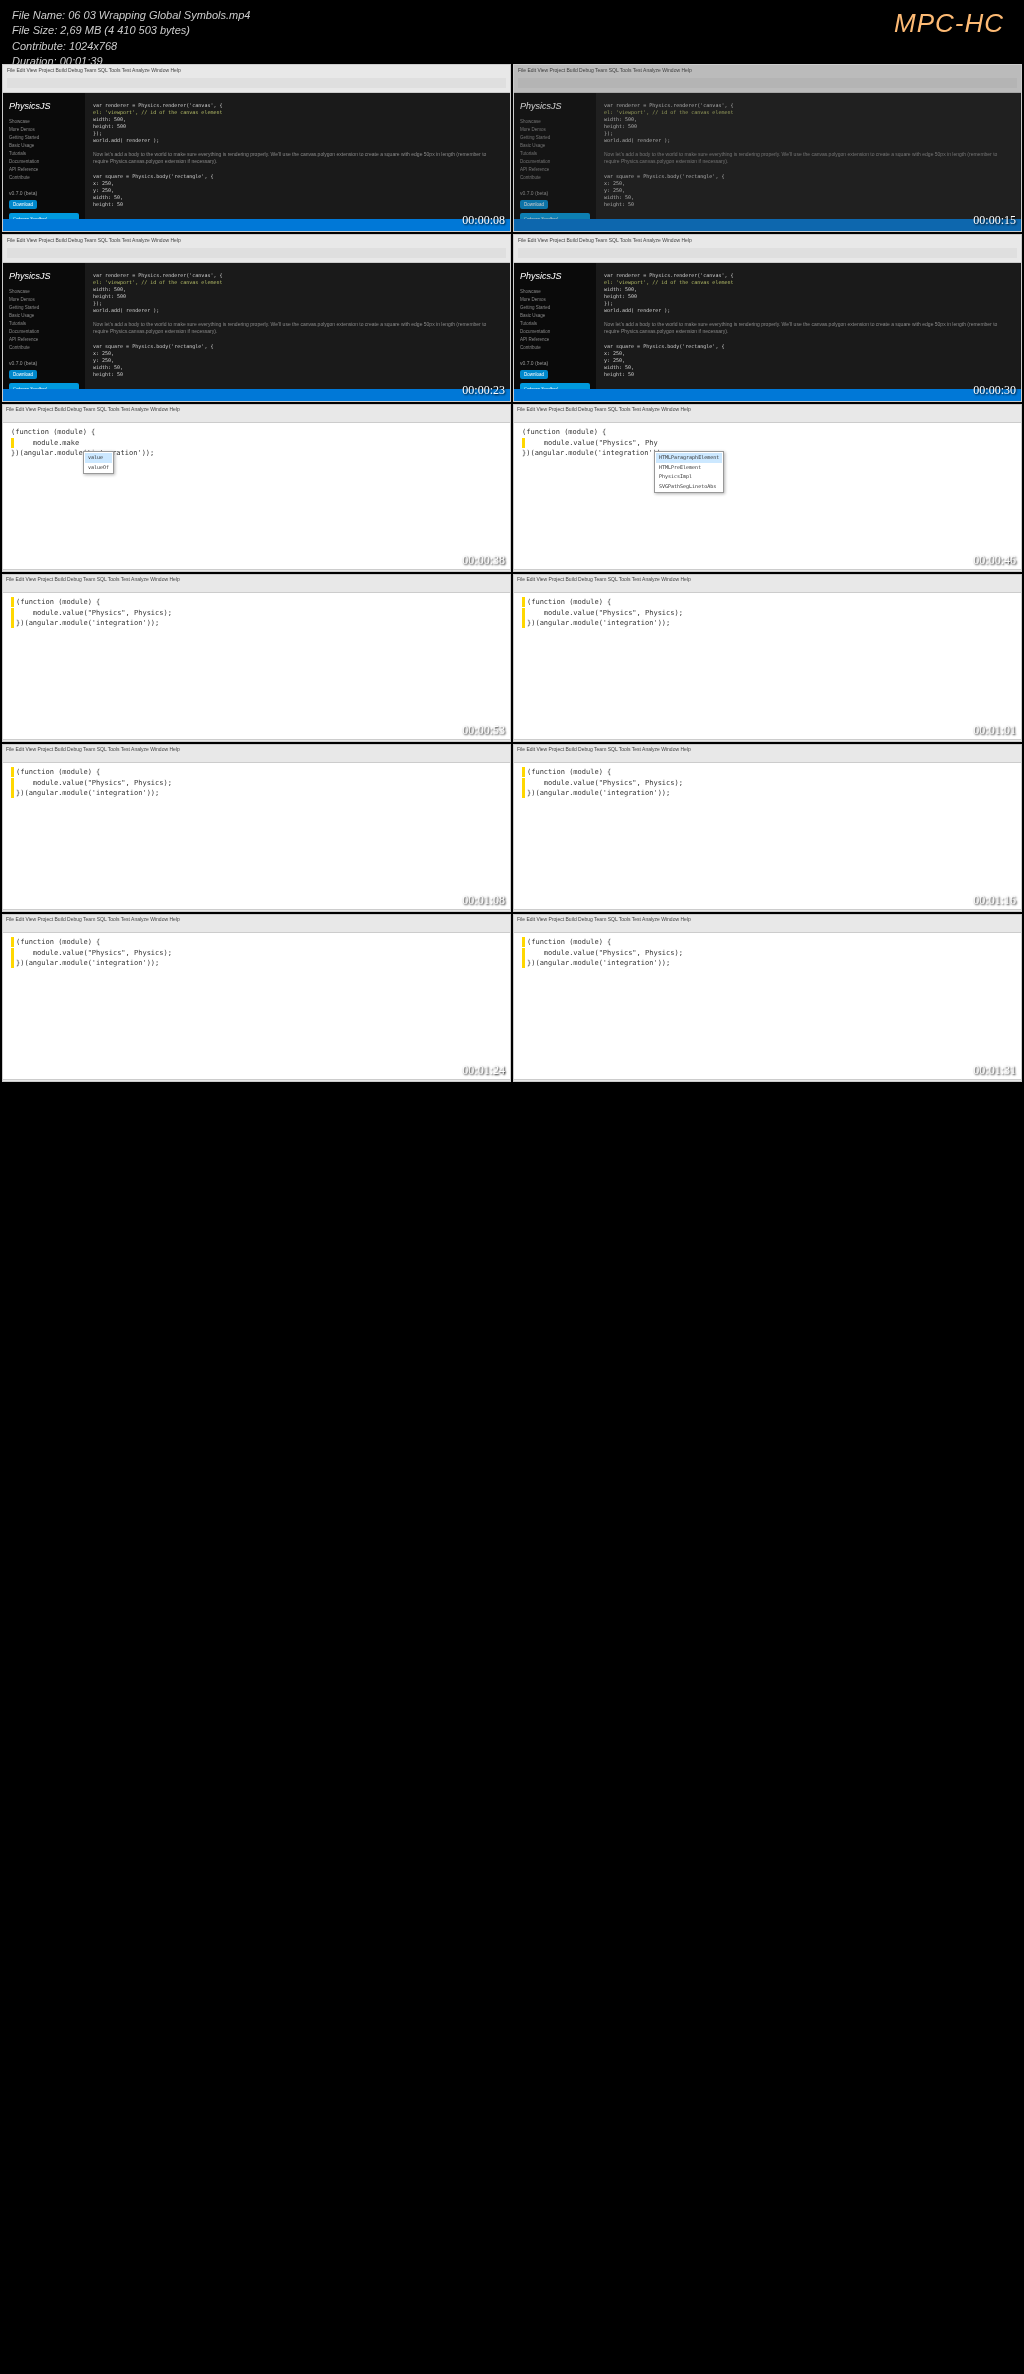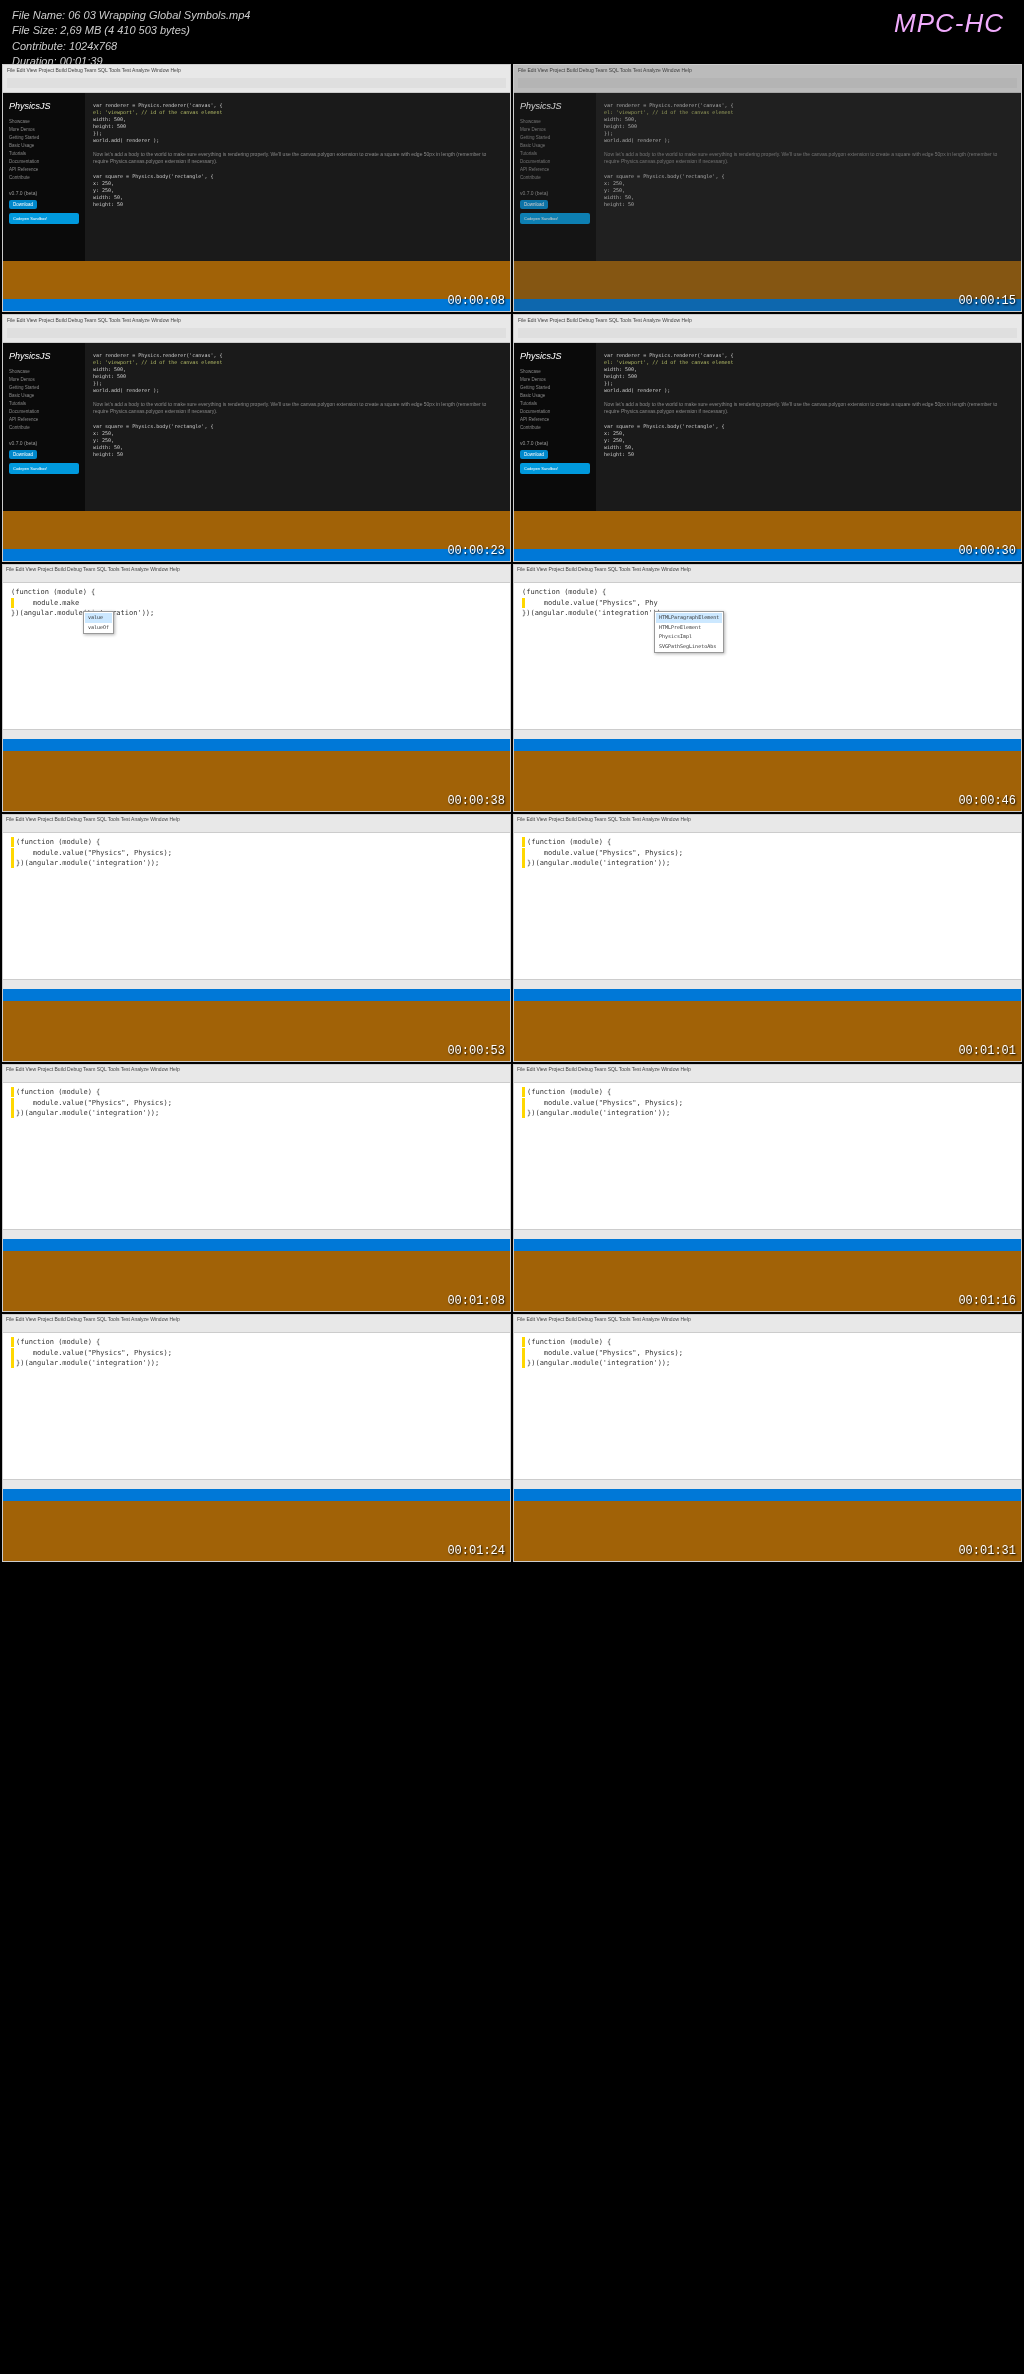--- a/index.html
+++ b/index.html
@@ -1,23 +1,23 @@
 <!DOCTYPE html>
 <html><head>
 <meta charset="utf-8">
 <style>
 * { margin: 0; padding: 0; box-sizing: border-box; }
 body { background: #000; font-family: Arial, sans-serif; width: 1024px; }
 .header { background: #000; color: #ccc; padding: 8px 12px; display: flex; justify-content: space-between; height: 62px; }
 .meta { font-size: 11px; line-height: 1.4; font-style: italic; }
-.logo { font-size: 26px; color: #f0abfc; font-weight: 300; font-style: italic; letter-spacing: 1px; padding-right: 8px; }
+.logo { font-size: 26px; color: #fdba74; font-weight: 300; font-style: italic; letter-spacing: 1px; padding-right: 8px; }
 .grid { display: grid; grid-template-columns: 1fr 1fr; gap: 2px; padding: 2px; }
 .cell { position: relative; background: #000; }
-.thumb { width: 100%; height: 248px; background: #a16207; position: relative; overflow: hidden; border: 1px solid #ccc; }
-.ts { position: absolute; bottom: 4px; right: 6px; color: #fff; font-size: 12px; text-shadow: 1px 1px 2px #000; z-index: 10; font-family: Liberation Mono, monospace; }
+.thumb { width: 100%; height: 168px; background: #a16207; position: relative; overflow: hidden; border: 1px solid #ccc; }
+.ts { position: absolute; bottom: 4px; right: 6px; color: #fff; font-size: 12px; text-shadow: 1px 1px 2px #000; z-index: 10; font-family: Liberation Serif, serif; }
 
 
 .browser-chrome { height: 28px; background: #e8e8e8; border-bottom: 1px solid #ccc; font-size: 6px; padding: 2px 4px; color: #555; }
 .menu-bar { height: 10px; font-size: 5px; color: #444; }
 .tab-bar { height: 10px; background: #dfdfdf; margin-top: 1px; }
 
 
 .dark-page { display: flex; height: 168px; background: #1a1a1a; }
 .dark-sidebar { width: 82px; background: #0a0a0a; padding: 8px 6px; font-size: 5px; color: #999; }
 .dark-sidebar .title { color: #fff; font-size: 9px; font-style: italic; margin-bottom: 8px; }

